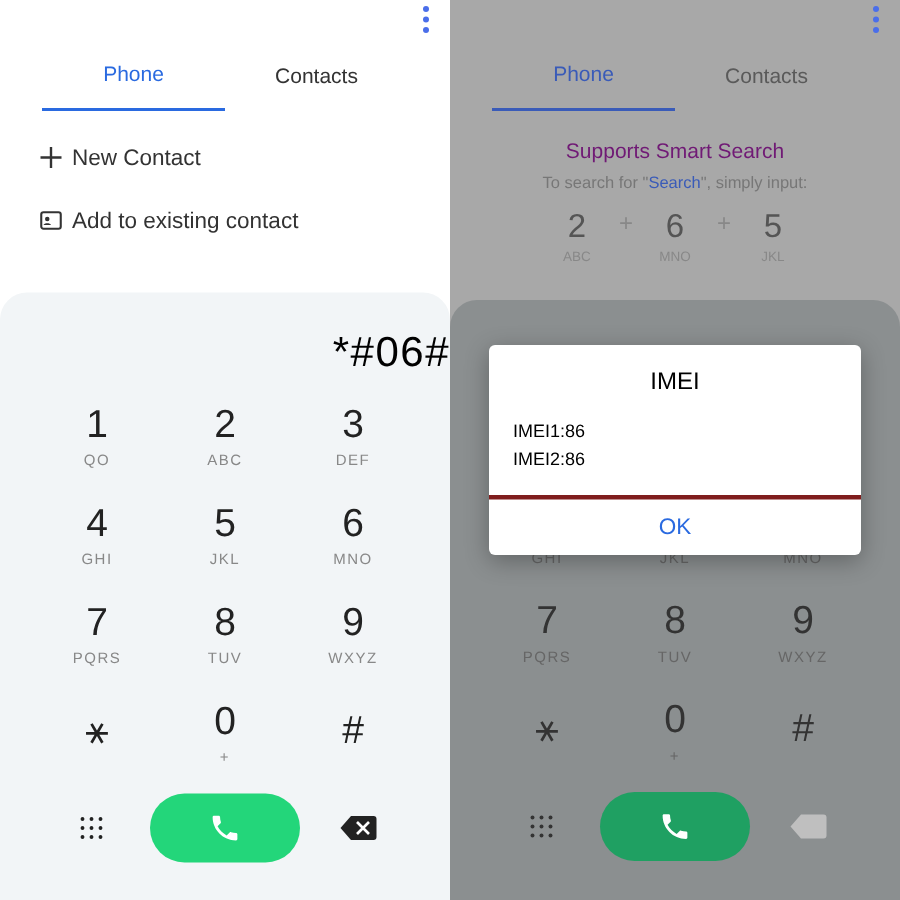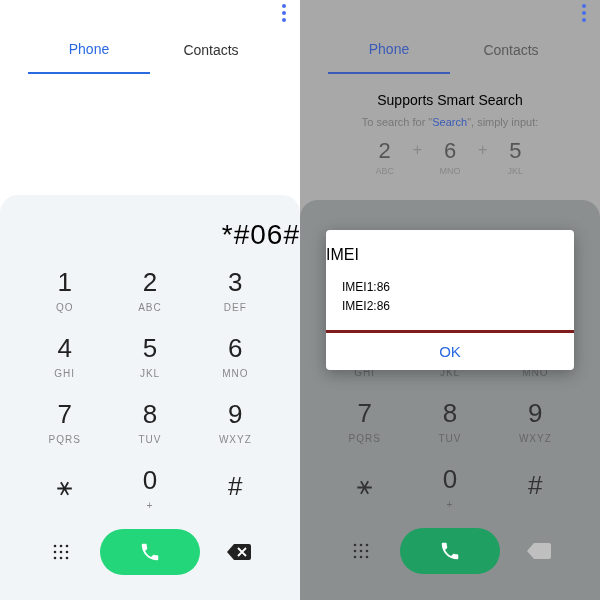--- a/index.html
+++ b/index.html
@@ -13,21 +13,21 @@
   .dots::after{top:7px}
   .tabs{display:flex;height:48px;padding:0 28px}
   .tab{flex:1;text-align:center;font-size:14px;font-weight:500;display:flex;align-items:center;justify-content:center;color:#333}
   .tab.active{color:#2a6ae0;border-bottom:2px solid #2a6ae0}
   .right .tab{color:#5a5a5a}
   .right .tab.active{color:#3a5bb8;border-bottom:2px solid #3a5bb8}
   .items{padding:10px 0}
   .item{display:flex;align-items:center;height:42px;padding:0 20px;font-size:15px;color:#333}
   .item .ic{width:28px;display:flex;align-items:center;justify-content:center}
   .smart{padding:18px 0 6px;text-align:center}
-  .smart .t1{font-size:14px;color:#000000}
+  .smart .t1{font-size:14px;color:#701a75}
   .smart .t2{font-size:11px;color:#777;margin-top:8px}
   .smart .t2 .c{color:#3a5bb8}
   .digits-hint{display:flex;justify-content:center;gap:6px;margin-top:10px}
   .digits-hint .d{text-align:center;width:44px}
   .digits-hint .d .n{font-size:22px;color:#555}
   .digits-hint .d .l{font-size:9px;color:#888;margin-top:2px}
   .digits-hint .p{font-size:16px;color:#888;align-self:start;margin-top:3px}
   .input{font-size:28px;font-weight:500;text-align:right;padding:14px 0 6px;letter-spacing:1px}
   .pad-wrap{background:#f2f5f7;border-top-left-radius:18px;border-top-right-radius:18px;position:absolute;bottom:0;left:0;right:0;height:400px;padding-top:10px}
   .left .pad-wrap{height:405px}
@@ -37,35 +37,55 @@
   .key .n{font-size:26px;color:#222;font-weight:300}
   .key .l{font-size:10px;color:#888;margin-top:4px;letter-spacing:1px}
   .right .key .n{color:#333}
   .right .key .l{color:#666}
   .bottom{display:grid;grid-template-columns:1fr 1fr 1fr;align-items:center;padding:8px 22px 18px}
   .bic{display:flex;justify-content:center;color:#222}
   .call{background:#23d67a;width:100px;height:46px;border-radius:24px;display:flex;align-items:center;justify-content:center;margin:0 auto}
   .right .call{background:#1fa062}
   .dialog-overlay{position:absolute;inset:0;display:flex;align-items:center;justify-content:center}
   .dialog{background:#fff;width:248px;border-radius:4px;padding:16px 0 0;box-shadow:0 4px 16px rgba(0,0,0,0.3)}
-  .dialog h3{text-align:left;font-size:16px;font-weight:500;margin-bottom:14px}
+  .dialog h3{text-align:center;font-size:16px;font-weight:500;margin-bottom:14px}
   .dialog .body{font-size:12px;padding:0 16px 14px;line-height:1.6}
   .dialog .ok{text-align:center;color:#2a6ae0;font-size:15px;font-weight:500;padding:10px 0;border-top:3px solid #7f1d1d}
   svg{display:block}
 </style>
 </head>
 <body>
 
 <div class="screen left">
   <div class="topbar">
     <span class="dots"></span>
   </div>
   <div class="tabs">
     <div class="tab active">Phone</div>
     <div class="tab">Contacts</div>
+  </div>
+  <div class="items">
+    <div class="item">
+      <span class="ic">
+        <svg width="16" height="16" viewBox="0 0 16 16">
+            <path d="M8 1v14M1 8h14" stroke="#333" stroke-width="1.6" fill="none"></path>
+          </svg>
+      </span>
+      <span>New Contact</span>
+    </div>
+    <div class="item">
+      <span class="ic">
+        <svg width="16" height="16" viewBox="0 0 16 16">
+            <rect x="1.5" y="2.5" width="13" height="11" rx="1.5" stroke="#333" stroke-width="1.4" fill="none"></rect>
+            <circle cx="5.5" cy="7" r="1.5" fill="#333"></circle>
+            <path d="M3 11c.5-1.5 4.5-1.5 5 0" fill="#333"></path>
+          </svg>
+      </span>
+      <span>Add to existing contact</span>
+    </div>
   </div>
 
   <div class="pad-wrap">
     <div class="input">*#06#</div>
     <div class="pad" id="pad-left">
         <div class="key">
           <div class="n">1</div>
           <div class="l">QO</div>
         </div>
         <div class="key">

